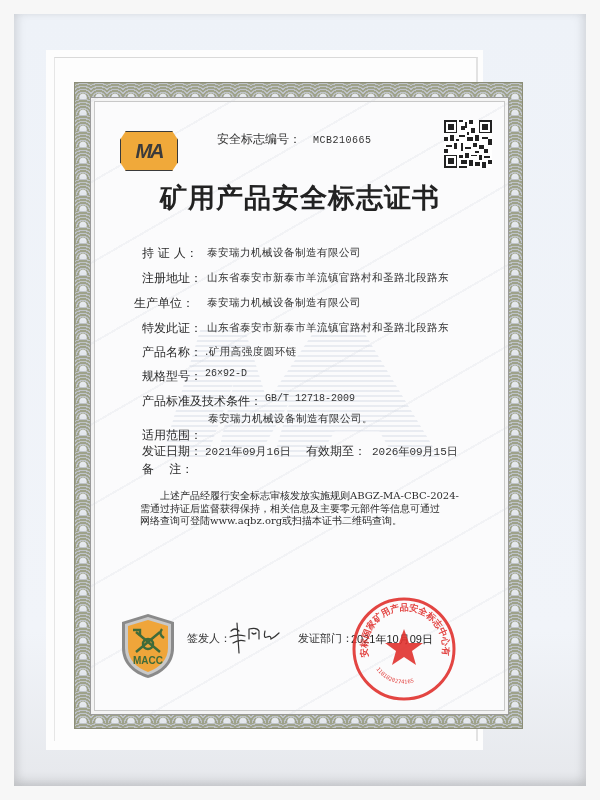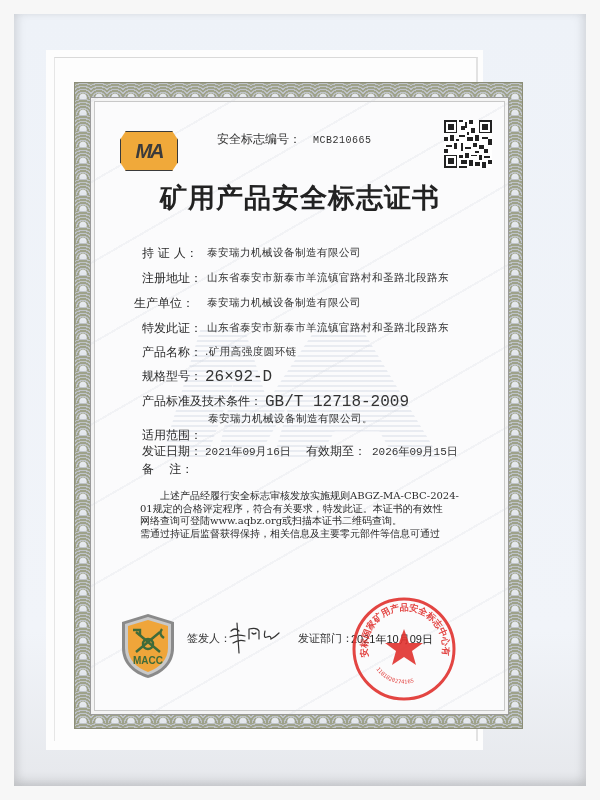--- a/index.html
+++ b/index.html
@@ -72,21 +72,21 @@
   .title {
     left:90px; width:420px; top:180px; text-align:center;
     font-family:"DejaVu Serif", serif; font-weight:bold; font-size:27px; letter-spacing:1px; color:#222;
   }
   .label {
     font-size:12px; color:#2a2a2a; font-family:"DejaVu Sans", sans-serif;
   }
   .value {
     font-size:10.5px; color:#333; font-family:"DejaVu Serif", serif; letter-spacing:0.5px;
   }
-  .mono { font-family:"Liberation Mono", monospace; font-size:16px; letter-spacing:0; }
+  .mono { font-family:"Liberation Mono", monospace; font-size:10px; letter-spacing:0; }
   .para {
     left:140px; top:490px; width:343px; font-size:10px; line-height:12.5px; color:#2a2a2a;
     font-family:"DejaVu Serif", serif; text-align:justify;
   }
   .para .first { text-indent:2em; display:block; }
   .macc {
     position:absolute; left:118px; top:612px; width:60px; height:68px;
   }
   .sig-label { font-family:"DejaVu Serif", serif; font-size:11px; color:#333; }
   .seal {
@@ -194,23 +194,22 @@
 <div class="abs value mono" style="left:205px; top:444px; font-size:11px;">2021年09月16日</div>
 
 <div class="abs label" style="left:306px; top:443px;">有效期至：</div>
 <div class="abs value mono" style="left:372px; top:444px; font-size:11px;">2026年09月15日</div>
 
 <div class="abs label" style="left:142px; top:461px; white-space:pre;">备    注：</div>
 <div class="abs value" style="left:205px; top:462px;"></div>
 
 <div class="abs para">
   <span class="first">上述产品经履行安全标志审核发放实施规则ABGZ-MA-CBC-2024-</span>
-  <span style="display:block">01规定的合格评定程序，符合有关要求，特发此证。本证书的有效性</span>
+  <span style="display:block">需通过持证后监督获得保持，相关信息及主要零元部件等信息可通过</span>
   <span style="display:block">网络查询可登陆www.aqbz.org或扫描本证书二维码查询。</span>
-  <span style="display:block">需通过持证后监督获得保持，相关信息及主要零元部件等信息可通过</span>
 </div>
 
 <svg class="macc" viewBox="0 0 60 68">
   <path d="M30 2 L56 10 L56 36 C56 52 44 62 30 66 C16 62 4 52 4 36 L4 10 Z" fill="#8a8a8a"></path>
   <path d="M30 5 L53 12 L53 36 C53 50 43 59 30 63 C17 59 7 50 7 36 L7 12 Z" fill="#c9c9c9"></path>
   <path d="M30 8 L50 14 L50 36 C50 48 41 56 30 60 C19 56 10 48 10 36 L10 14 Z" fill="#efa53a"></path>
   <g fill="none" stroke="#3f6b3a" stroke-width="2.4">
     <circle cx="30" cy="32" r="5"></circle>
     <path d="M18 20 L42 40 M42 20 L18 40"></path>
     <path d="M15 18 L22 18 L22 24"></path>

